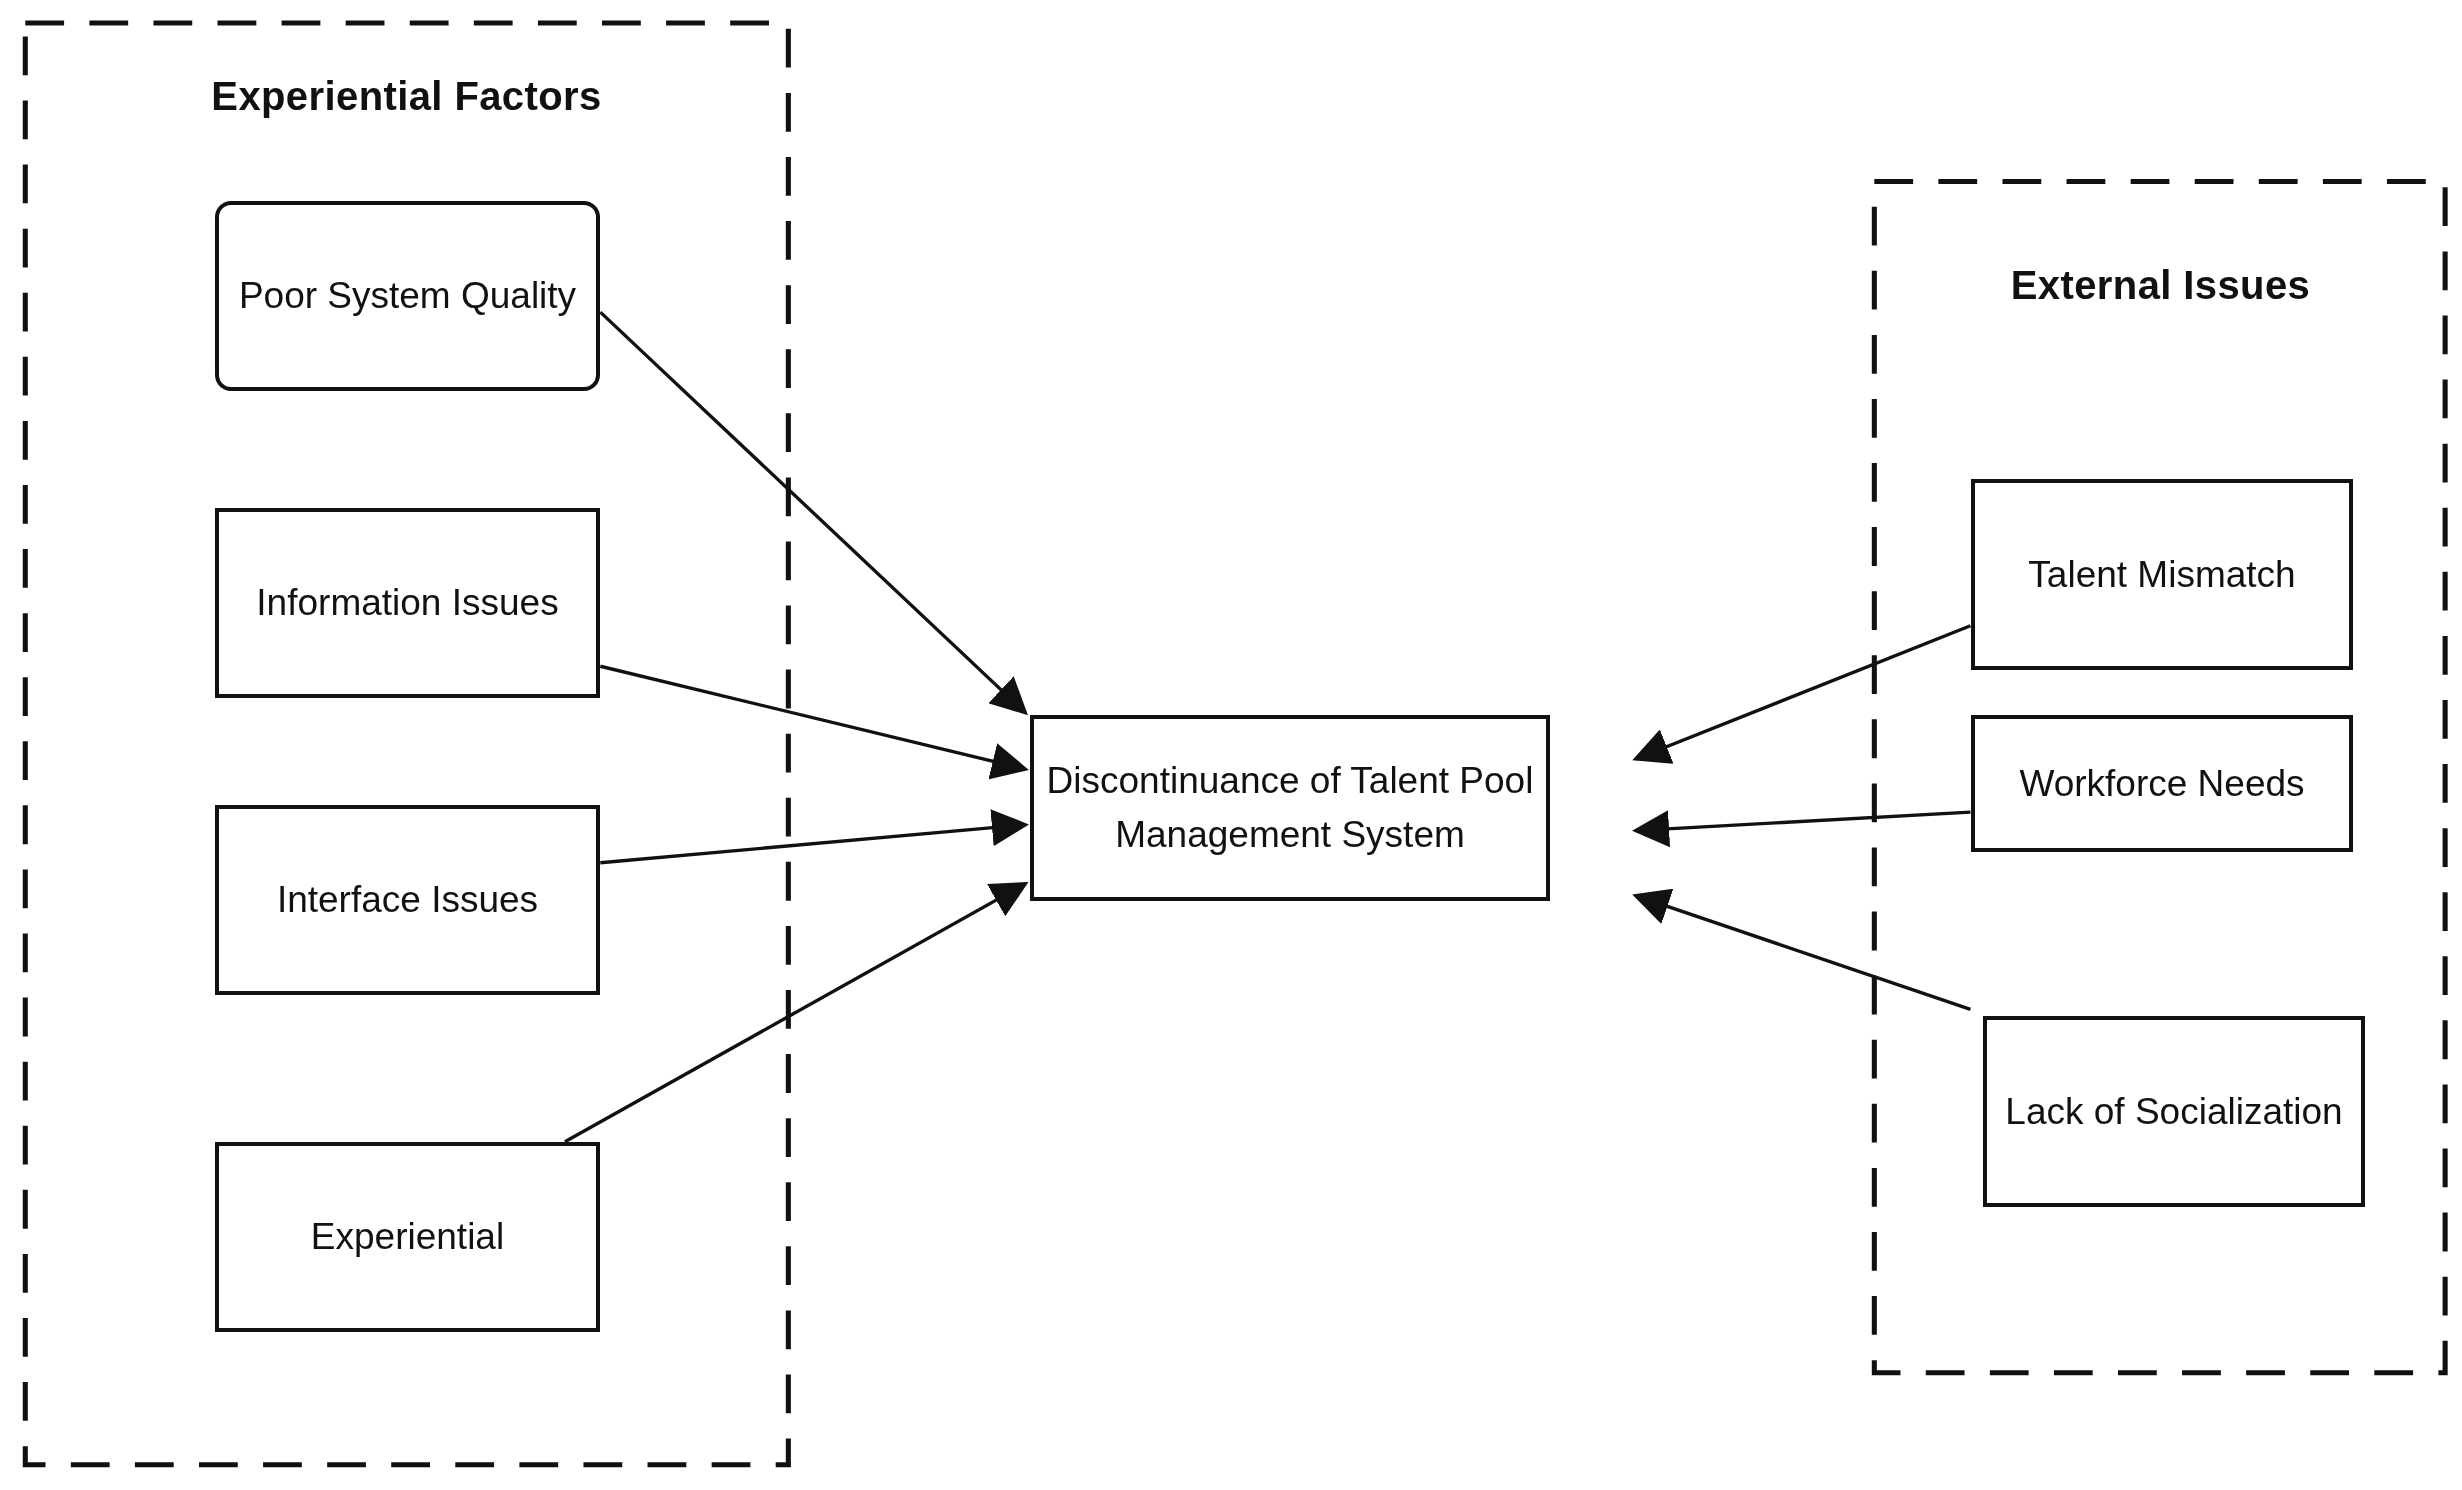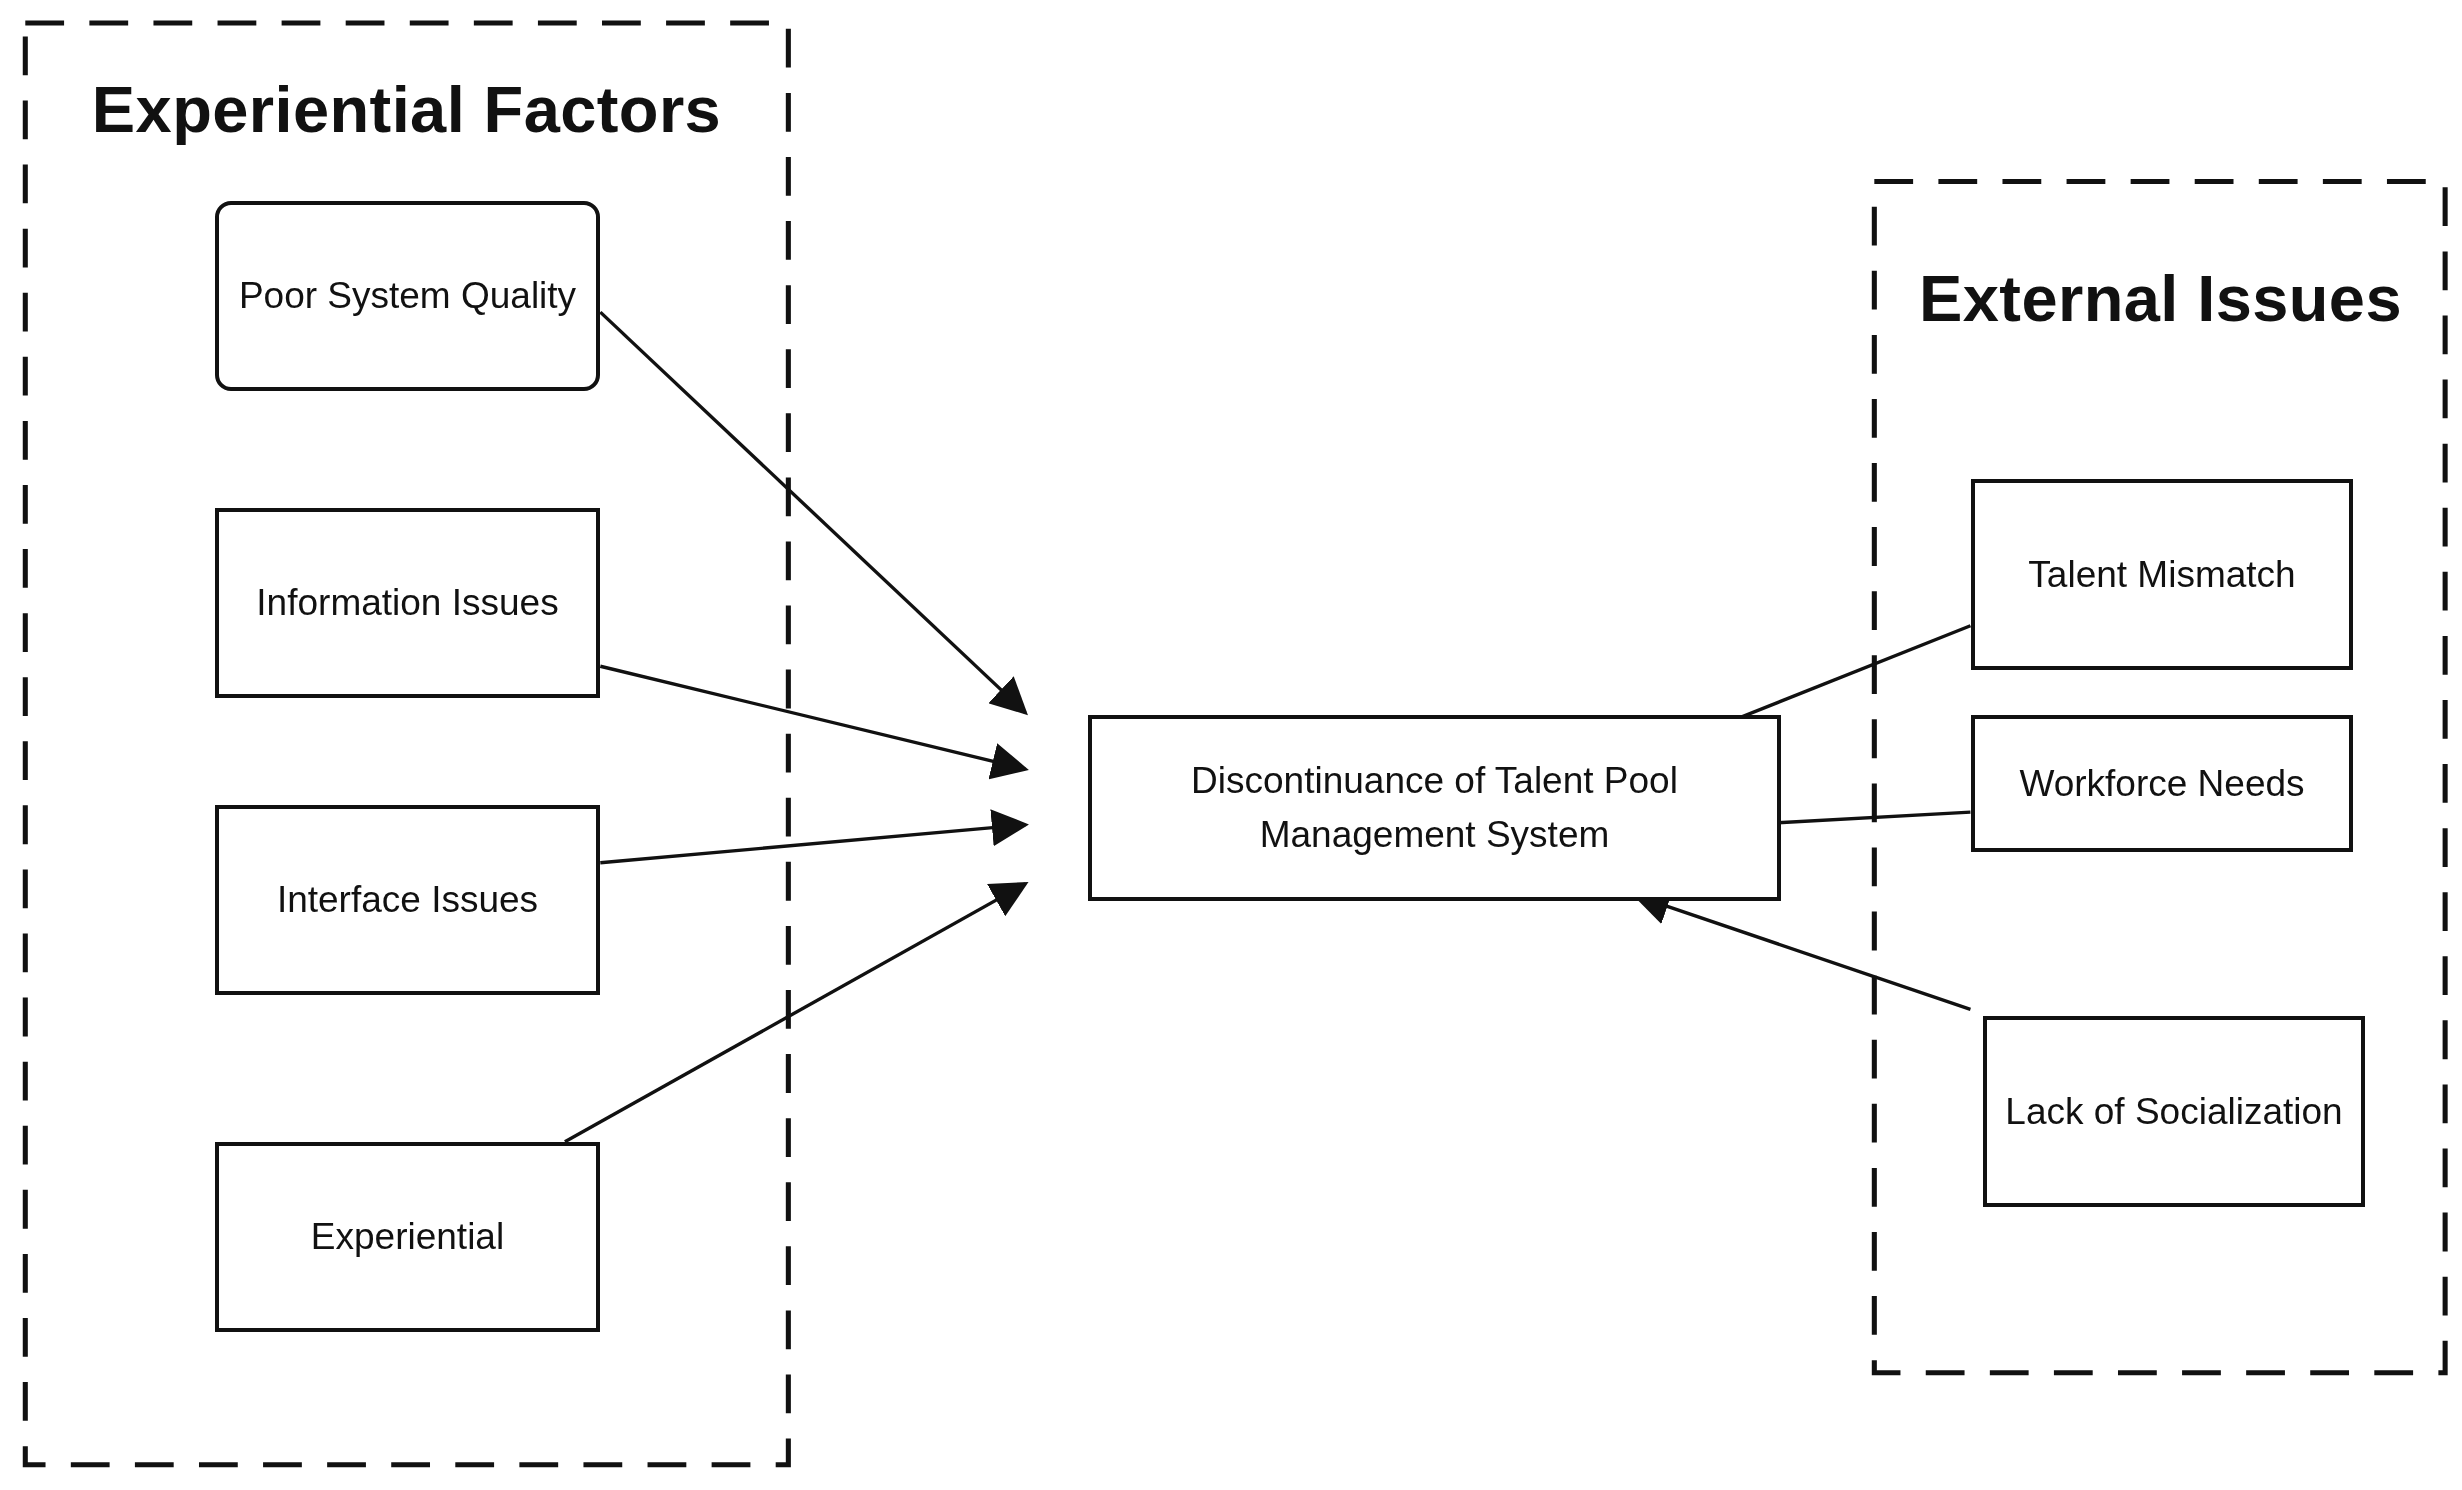--- a/index.html
+++ b/index.html
@@ -31,21 +31,21 @@
   }
   .edge {
     stroke: #111111;
     stroke-width: 4;
     fill: none;
   }
   .group-title {
     position: absolute;
     text-align: center;
     font-weight: bold;
-    font-size: 65px;
+    font-size: 40px;
     line-height: 1.1;
     letter-spacing: 0.4px;
   }
   .node {
     position: absolute;
     box-sizing: border-box;
     background: #ffffff;
     border: 4.2px solid #111111;
     display: flex;
     align-items: center;
@@ -97,21 +97,21 @@
   </div>
 
   <div class="node" style="left:215px; top:805px; width:385px; height:190px;">
     <span class="lbl">Interface Issues</span>
   </div>
 
   <div class="node" style="left:215px; top:1142px; width:385px; height:190px;">
     <span class="lbl">Experiential</span>
   </div>
 
-  <div class="node" style="left:1088px; top:715px; width:693px; height:186px;">
+  <div class="node" style="left:1030px; top:715px; width:520px; height:186px;">
     <span class="lbl">
       <span style="display:block">Discontinuance of Talent Pool</span>
       <span style="display:block">Management System</span>
     </span>
   </div>
 
   <div class="node" style="left:1971px; top:445px; width:382px; height:191px;margin-top:34px;">
     <span class="lbl">Talent Mismatch</span>
   </div>
 

